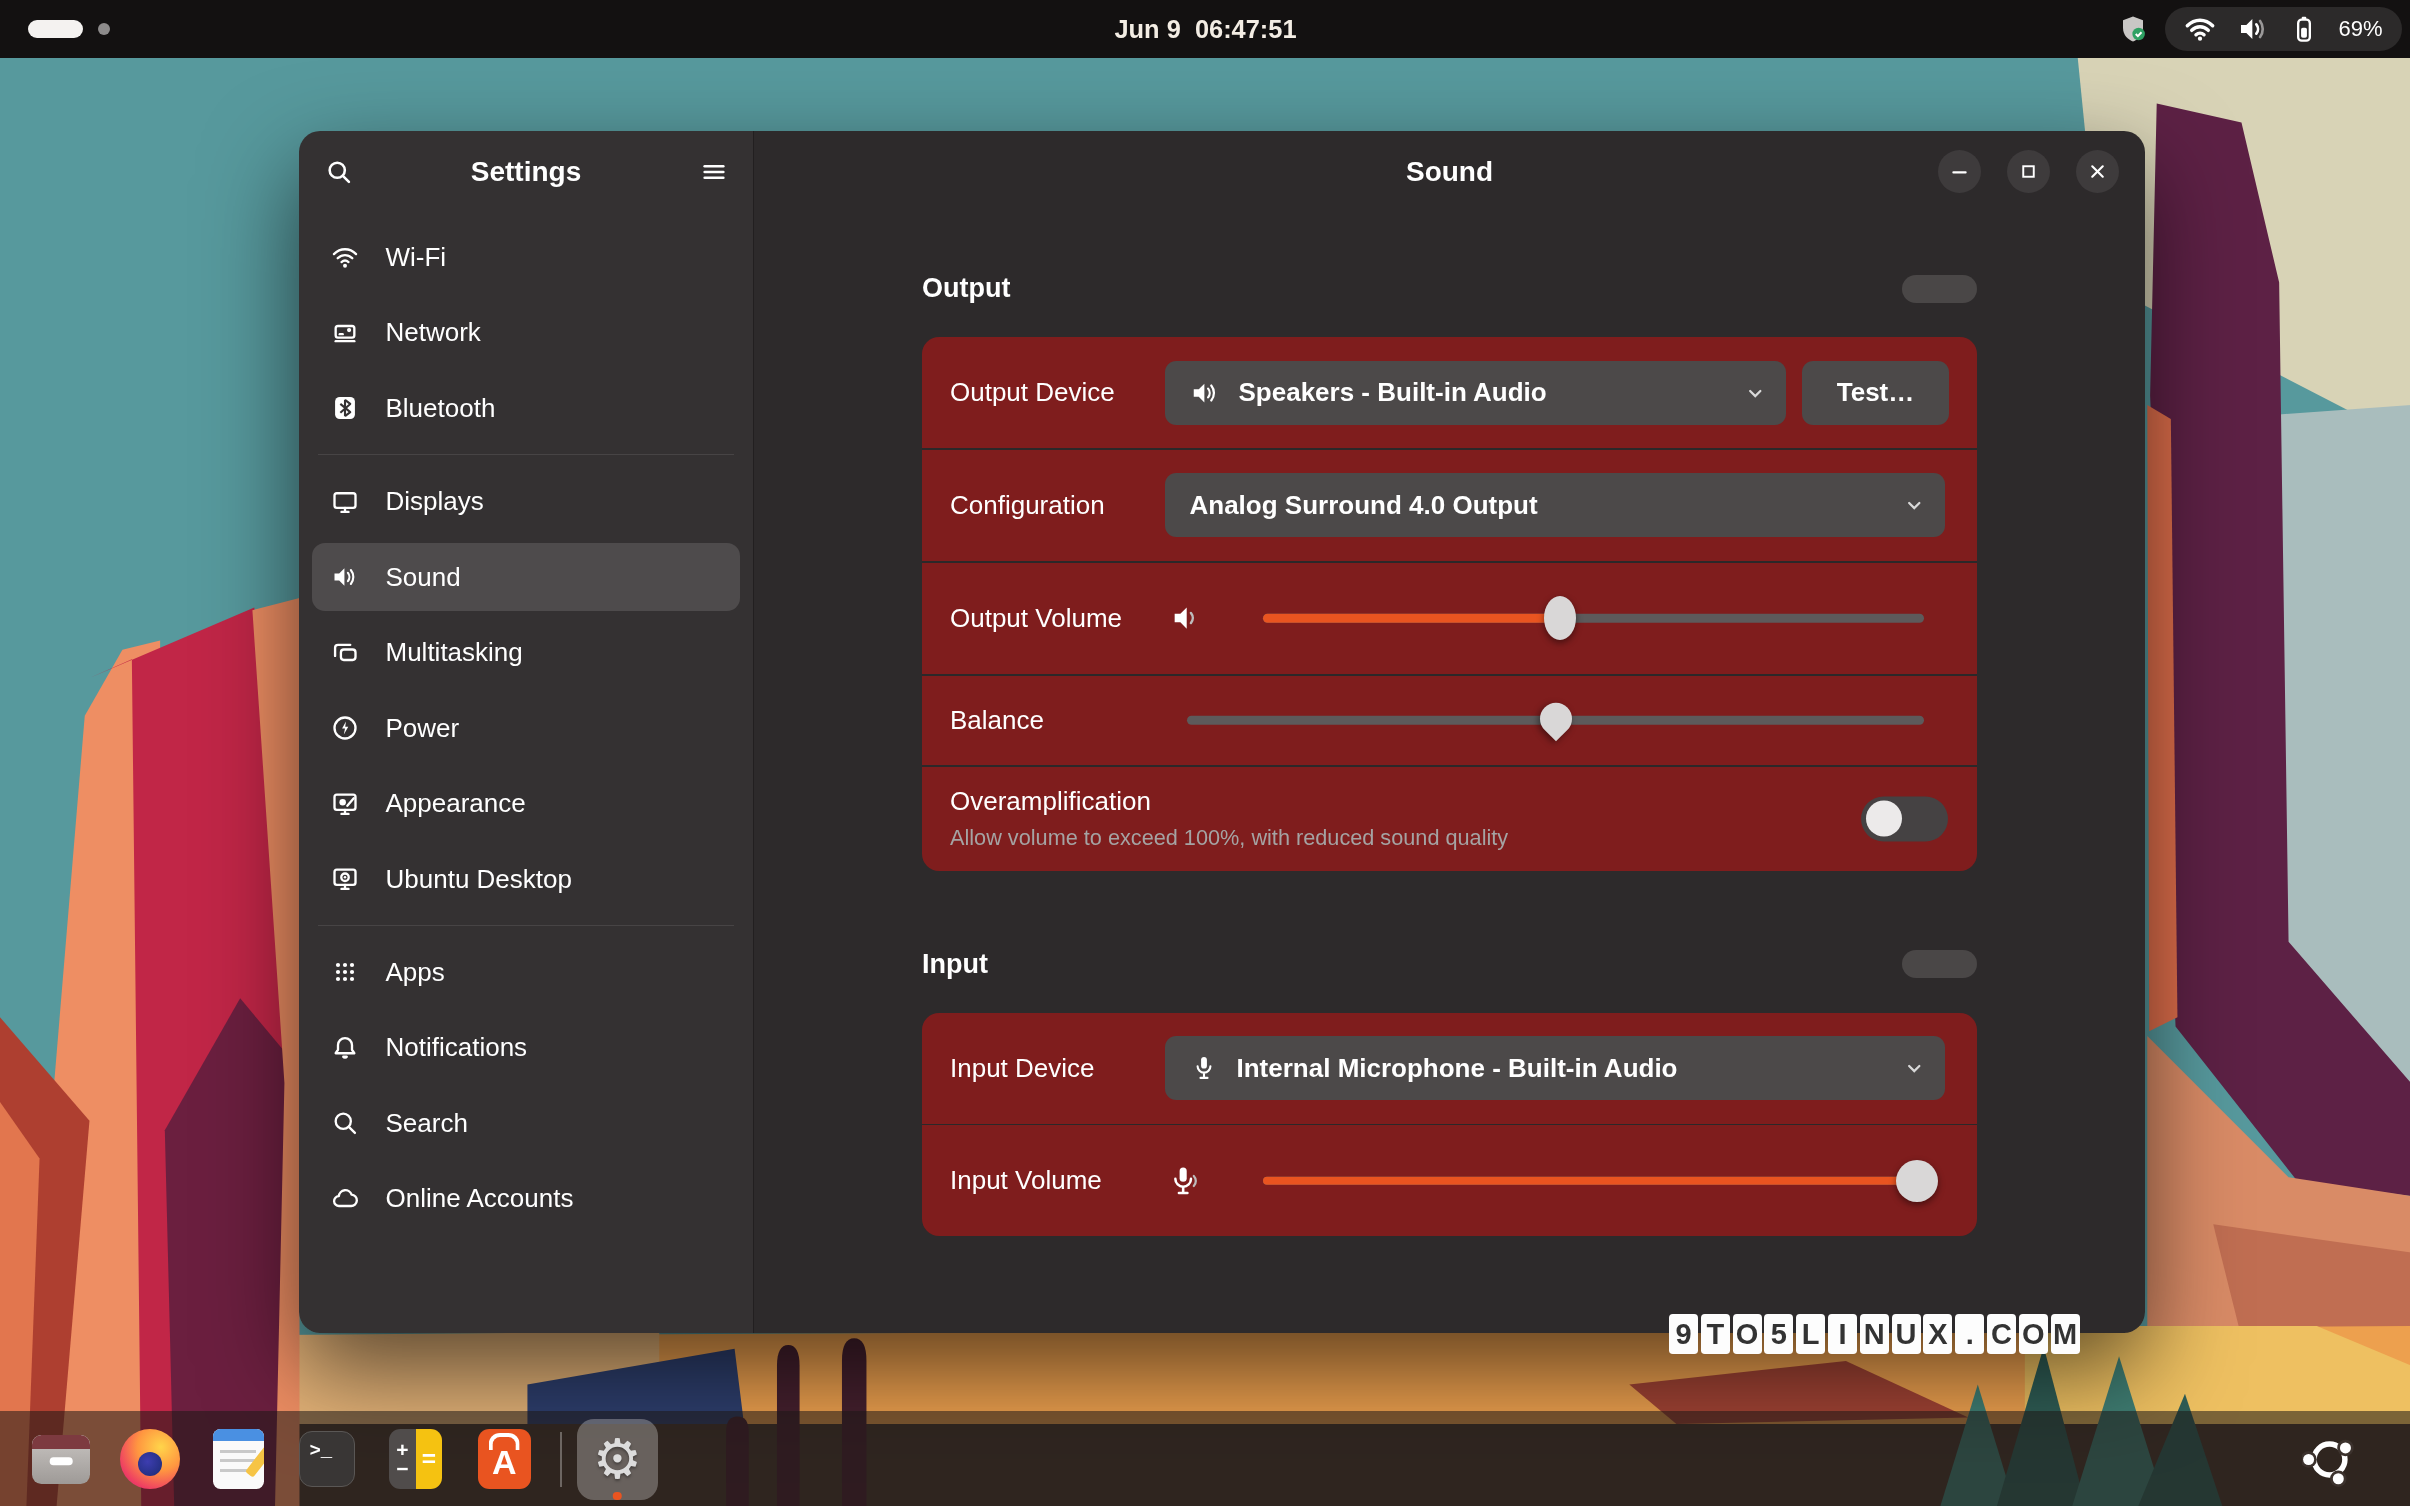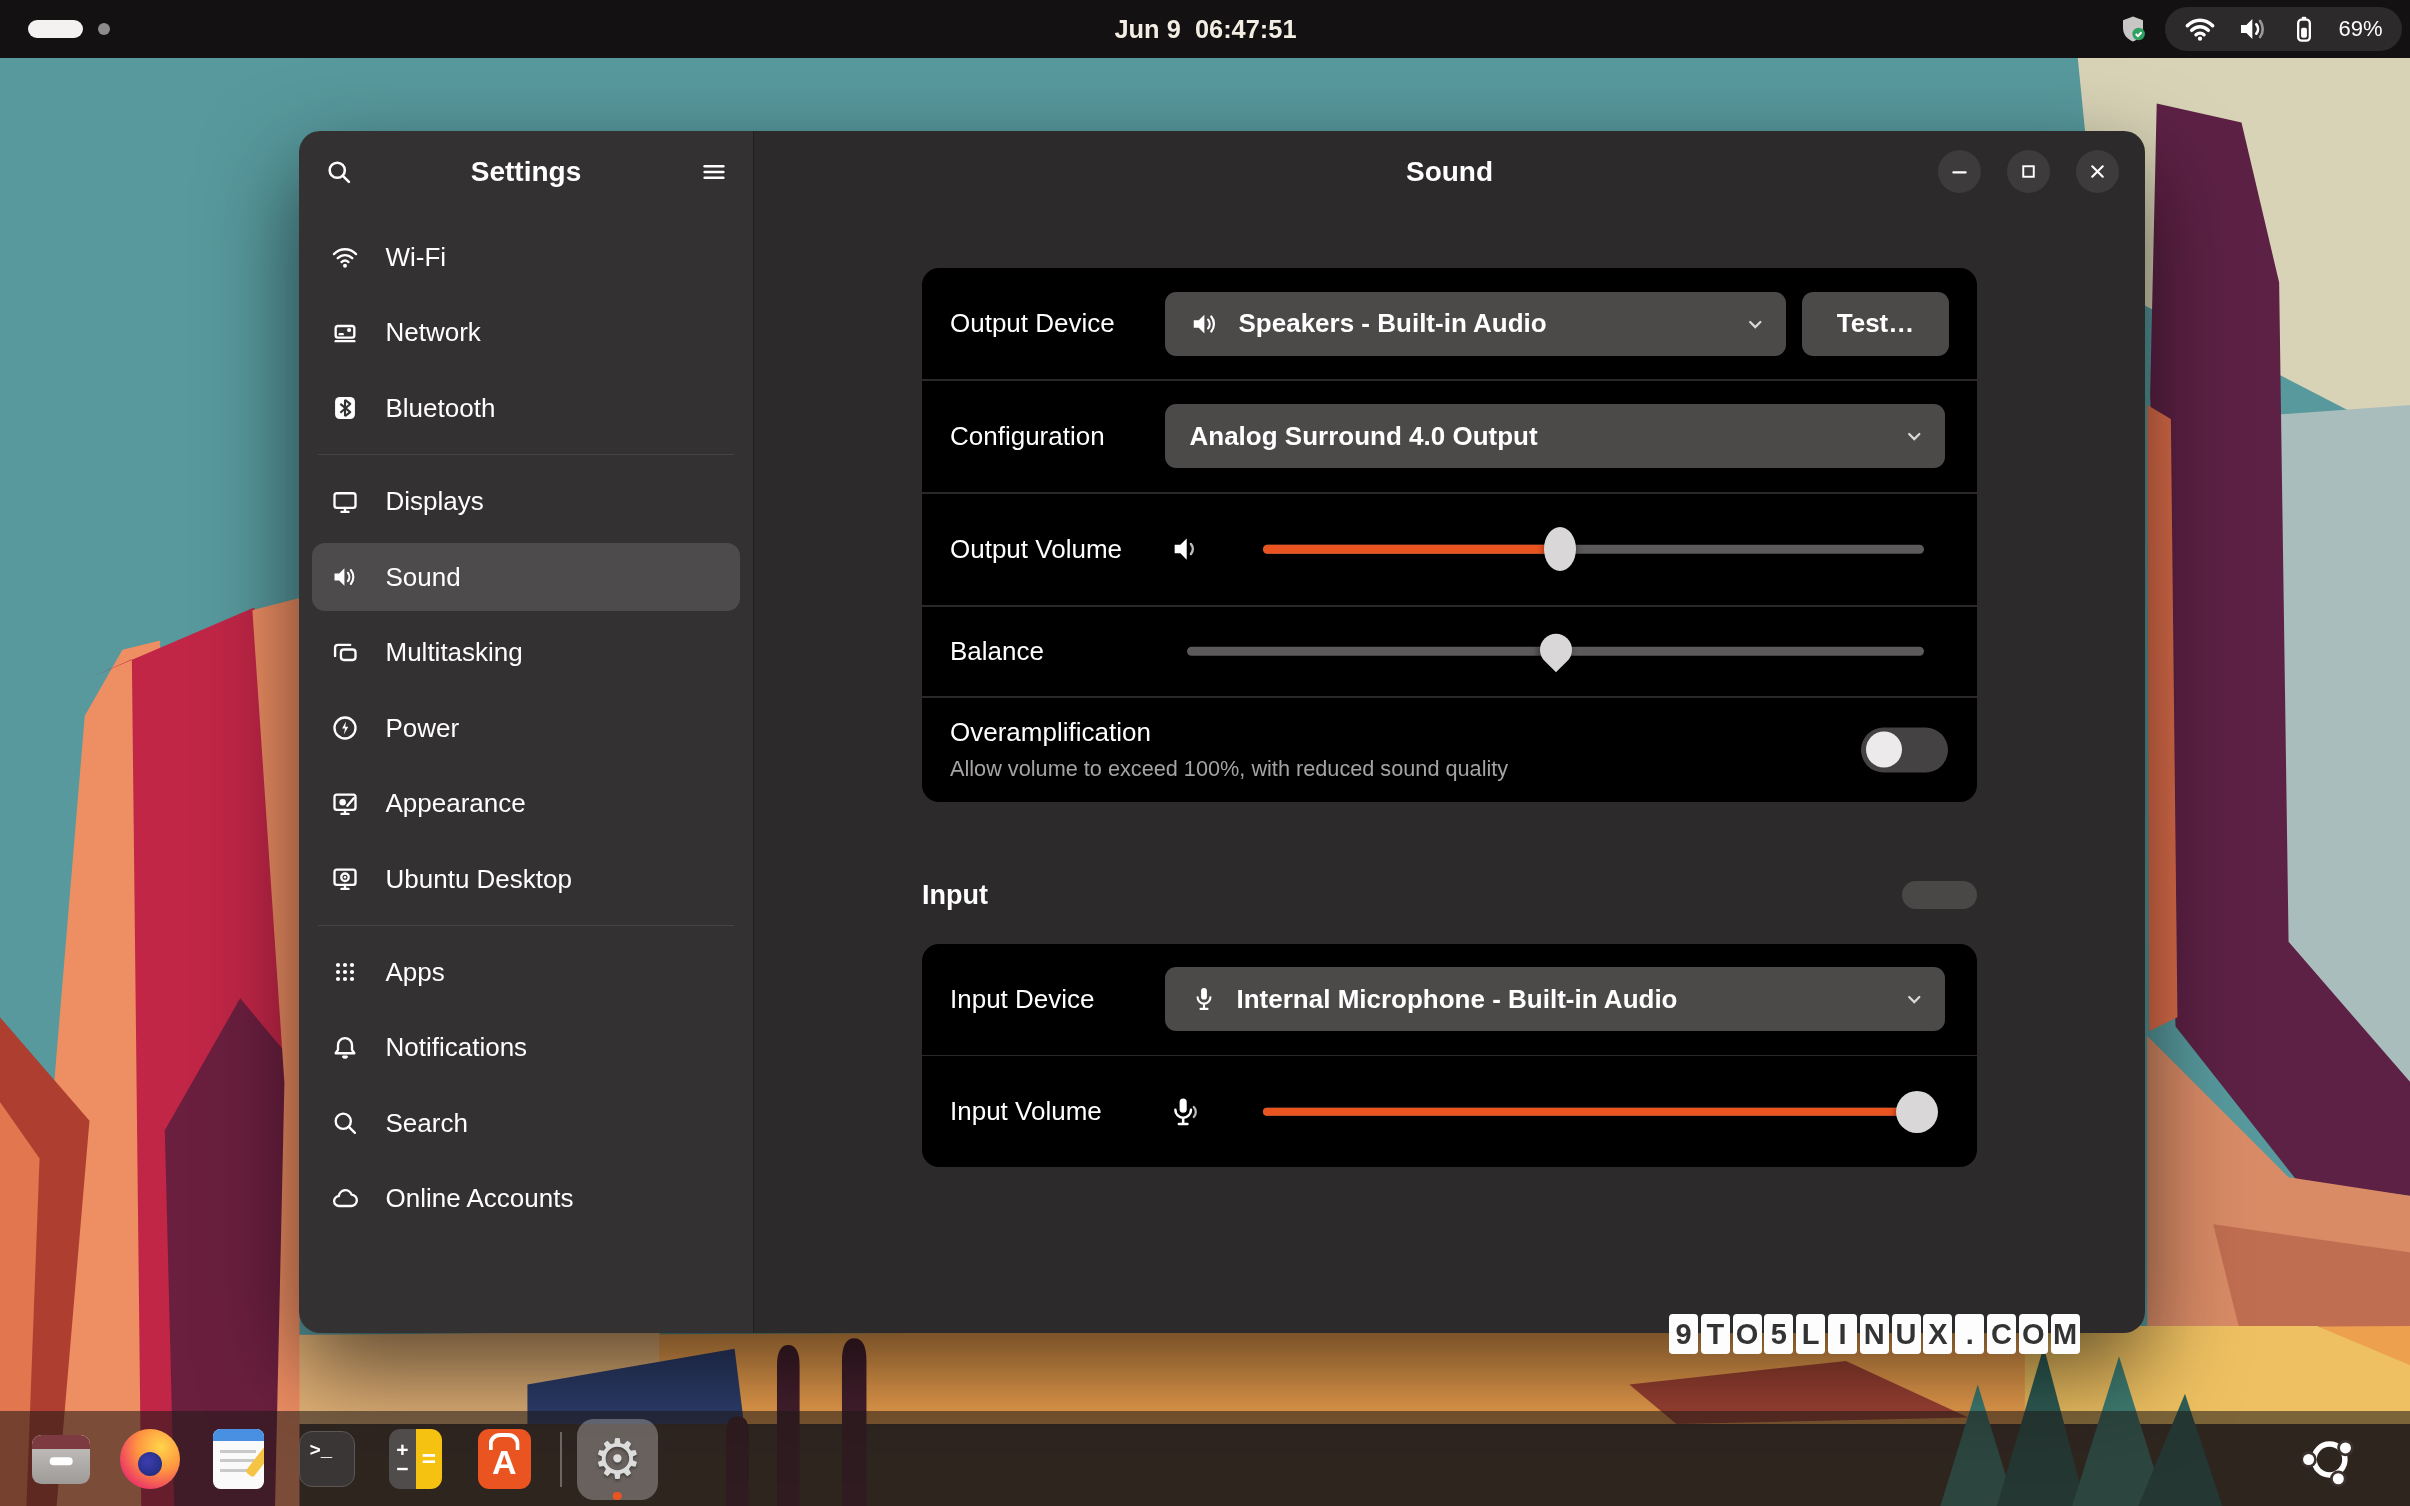--- a/index.html
+++ b/index.html
@@ -44,21 +44,21 @@
   .pane-title{color:#fff;font-size:28px;font-weight:700;}
   .win-controls{position:absolute;right:26px;display:flex;gap:26px;}
   .wc-btn{width:43px;height:43px;border-radius:50%;background:#3e3b3c;border:none;cursor:pointer;
     display:flex;align-items:center;justify-content:center;padding:0;}
 
   .content{width:1055px;margin:0 auto;padding-top:56px;}
   .section-row{display:flex;align-items:center;justify-content:space-between;height:41px;margin-bottom:28px;}
   .section-title{color:#fff;font-size:27px;font-weight:700;margin:0;}
   .section-meter{width:75px;height:28px;border-radius:14px;background:#4a4747;}
 
-  .card{background:#000000;border-radius:17px;overflow:hidden;margin-bottom:73px;}
+  .card{background:#7f1d1d;border-radius:17px;overflow:hidden;margin-bottom:73px;}
   .row{position:relative;height:111px;display:flex;align-items:center;padding:0 28px;box-sizing:border-box;}
   .row.tall{height:89px;}
   .row.overamp{height:104px;}
   .sep{height:1.9px;background:#2b2829;}
   .row-label{color:#fff;font-size:26px;}
 
   .dd{position:absolute;top:50%;transform:translateY(-50%);height:64px;background:#4c4949;border:none;
     border-radius:11.3px;display:flex;align-items:center;padding:0 60px 0 24.5px;color:#fff;font-size:26px;
     font-weight:700;cursor:pointer;box-sizing:border-box;}
   .dd .chev{position:absolute;right:19px;top:50%;transform:translateY(-50%);}
@@ -391,20 +391,24 @@
           <svg width="21" height="21" viewBox="0 0 24 24" stroke="#fff" stroke-width="2.4" stroke-linecap="round">
               <line x1="6" y1="6" x2="18" y2="18"></line>
               <line x1="18" y1="6" x2="6" y2="18"></line>
             </svg>
         </button>
       </div>
     </header>
 
     <div class="content">
 
+      <div class="section-row">
+        <h3 class="section-title">Output</h3>
+        <span class="section-meter"></span>
+      </div>
 
       <div class="card">
         <div class="row">
           <span class="row-label">Output Device</span>
           <button class="dd dd-device">
             <span class="dd-ic">
               <svg width="30" height="30" viewBox="0 0 24 24">
                 <polygon points="3,9 7,9 11.5,4.5 11.5,19.5 7,15 3,15" fill="#fff"></polygon>
                 <path d="M14.5 8.5 a5.5 5.5 0 0 1 0 7 M17 6 a9.5 9.5 0 0 1 0 12" fill="none" stroke="#fff" stroke-width="1.8" stroke-linecap="round"></path>
               </svg>

